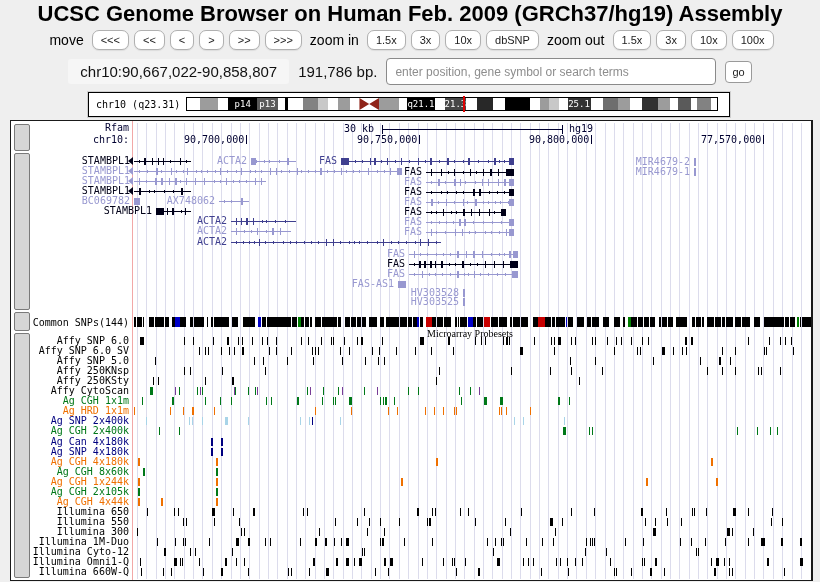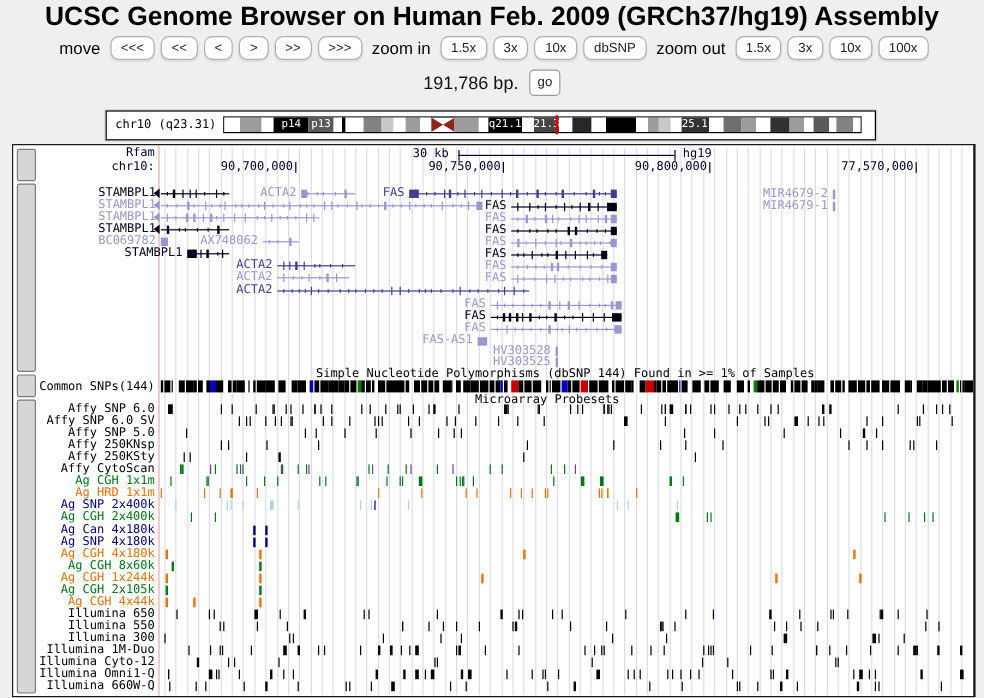--- a/index.html
+++ b/index.html
@@ -61,21 +61,23 @@
   <span class="nav-label">zoom out</span>
   <span id="zoomout-buttons" style="display:flex;gap:5px;">
       <button class="nav-btn">1.5x</button>
       <button class="nav-btn">3x</button>
       <button class="nav-btn">10x</button>
       <button class="nav-btn">100x</button>
     </span>
 </div>
 
 <div class="abs" id="pos-row">
+  <span id="pos-box">chr10:90,667,022-90,858,807</span>
   <span id="bp-text">191,786 bp.</span>
+  <input id="search-input" placeholder="enter position, gene symbol or search terms" style="">
   <button id="go-btn">go</button>
 </div>
 
 <div class="abs" id="ideo-box">
   <span id="ideo-label">chr10 (q23.31)</span>
   <div id="ideo-bar">
       <div class="band" style="flex-grow: 2.2; background: rgb(255, 255, 255);"></div>
       <div class="band" style="flex-grow: 3.2; background: rgb(156, 156, 156);"></div>
       <div class="band" style="flex-grow: 1.8; background: rgb(255, 255, 255);"></div>
       <div class="band" style="flex-grow: 5; background: rgb(0, 0, 0);">
@@ -556,21 +558,20 @@
     <div style="left: 485.654px; top: 152px; width: 1px; height: 3px; background: rgb(152, 152, 208);"></div>
     <div style="left: 494.006px; top: 152px; width: 1px; height: 3px; background: rgb(152, 152, 208);"></div>
     <div style="left: 501.39px; top: 150px; width: 2px; height: 7px; background: rgb(152, 152, 208);"></div>
     <div style="left: 502px; top: 150px; width: 5px; height: 7px; background: rgb(152, 152, 208);"></div>
     <div class="t" style="left: 299px; top: 158px; width: 84px; height: 10px; color: rgb(152, 152, 208); text-align: right;">FAS-AS1</div>
     <div style="left: 387px; top: 160px; width: 8px; height: 7px; background: rgb(152, 152, 208);"></div>
     <div class="t" style="left: 364px; top: 167px; width: 84px; height: 10px; color: rgb(152, 152, 208); text-align: right;">HV303528</div>
     <div style="left: 452px; top: 168px; width: 2px; height: 8px; background: rgb(152, 152, 208);"></div>
     <div class="t" style="left: 364px; top: 176px; width: 84px; height: 10px; color: rgb(152, 152, 208); text-align: right;">HV303525</div>
     <div style="left: 452px; top: 177px; width: 2px; height: 8px; background: rgb(152, 152, 208);"></div>
-    <div class="t" style="left: 123px; top: 186px; width: 674px; height: 10px; color: rgb(0, 0, 0); text-align: center;">Simple Nucleotide Polymorphisms (dbSNP 144) Found in &gt;= 1% of Samples</div>
     <div class="t" style="left: 21px; top: 197px; width: 97px; height: 10px; color: rgb(0, 0, 0); text-align: right;">Common SNPs(144)</div>
     <div style="left: 123px; top: 196px; width: 1.90096px; height: 10px; background: rgb(0, 0, 0);"></div>
     <div style="left: 125.501px; top: 196px; width: 5.50661px; height: 10px; background: rgb(0, 0, 0);"></div>
     <div style="left: 131.608px; top: 196px; width: 1.1434px; height: 10px; background: rgb(0, 0, 0);"></div>
     <div style="left: 137.659px; top: 196px; width: 5.25988px; height: 10px; background: rgb(0, 0, 0);"></div>
     <div style="left: 143.519px; top: 196px; width: 6.2445px; height: 10px; background: rgb(0, 0, 0);"></div>
     <div style="left: 150.364px; top: 196px; width: 2.85487px; height: 10px; background: rgb(0, 0, 0);"></div>
     <div style="left: 153.818px; top: 196px; width: 4.57204px; height: 10px; background: rgb(0, 0, 0);"></div>
     <div style="left: 160.707px; top: 196px; width: 3.17146px; height: 10px; background: rgb(0, 0, 0);"></div>
     <div style="left: 164.478px; top: 196px; width: 4.04928px; height: 10px; background: rgb(0, 0, 200);"></div>
@@ -671,21 +672,21 @@
     <div style="left: 753.129px; top: 196px; width: 4.53915px; height: 10px; background: rgb(0, 0, 0);"></div>
     <div style="left: 758.268px; top: 196px; width: 3.53031px; height: 10px; background: rgb(0, 0, 0);"></div>
     <div style="left: 762.398px; top: 196px; width: 6.34285px; height: 10px; background: rgb(0, 0, 0);"></div>
     <div style="left: 769.341px; top: 196px; width: 4.12786px; height: 10px; background: rgb(0, 0, 0);"></div>
     <div style="left: 774.069px; top: 196px; width: 4.21034px; height: 10px; background: rgb(0, 0, 0);"></div>
     <div style="left: 778.879px; top: 196px; width: 4.8349px; height: 10px; background: rgb(0, 0, 0);"></div>
     <div style="left: 786.229px; top: 196px; width: 1.87657px; height: 10px; background: rgb(0, 128, 0);"></div>
     <div style="left: 788.706px; top: 196px; width: 1.71847px; height: 10px; background: rgb(0, 0, 0);"></div>
     <div style="left: 791.024px; top: 196px; width: 1.66649px; height: 10px; background: rgb(0, 0, 0);"></div>
     <div style="left: 793.291px; top: 196px; width: 6.95354px; height: 10px; background: rgb(0, 0, 0);"></div>
-    <div class="t" style="left: 108px; top: 208px; width: 674px; height: 10px; color: rgb(0, 0, 0); text-align: center;">Microarray Probesets</div>
+    <div class="t" style="left: 122px; top: 208px; width: 674px; height: 10px; color: rgb(0, 0, 0); text-align: center; font-family: Liberation Serif, serif;">Microarray Probesets</div>
     <div class="t" style="left: 21px; top: 215px; width: 97px; height: 10px; color: rgb(0, 0, 0); text-align: right;">Affy SNP 6.0</div>
     <div style="left: 130.877px; top: 216px; width: 2.5px; height: 8px; background: rgb(0, 0, 0);"></div>
     <div style="left: 780.459px; top: 216px; width: 1px; height: 8px; background: rgb(0, 0, 0);"></div>
     <div style="left: 473.933px; top: 216px; width: 1px; height: 8px; background: rgb(0, 0, 0);"></div>
     <div style="left: 436.775px; top: 216px; width: 1px; height: 8px; background: rgb(0, 0, 0);"></div>
     <div style="left: 495.388px; top: 216px; width: 1px; height: 8px; background: rgb(0, 0, 0);"></div>
     <div style="left: 296.51px; top: 216px; width: 1px; height: 8px; background: rgb(0, 0, 0);"></div>
     <div style="left: 637.232px; top: 216px; width: 1px; height: 8px; background: rgb(0, 0, 0);"></div>
     <div style="left: 255.673px; top: 216px; width: 1px; height: 8px; background: rgb(0, 0, 0);"></div>
     <div style="left: 320.355px; top: 216px; width: 1px; height: 8px; background: rgb(0, 0, 0);"></div>

